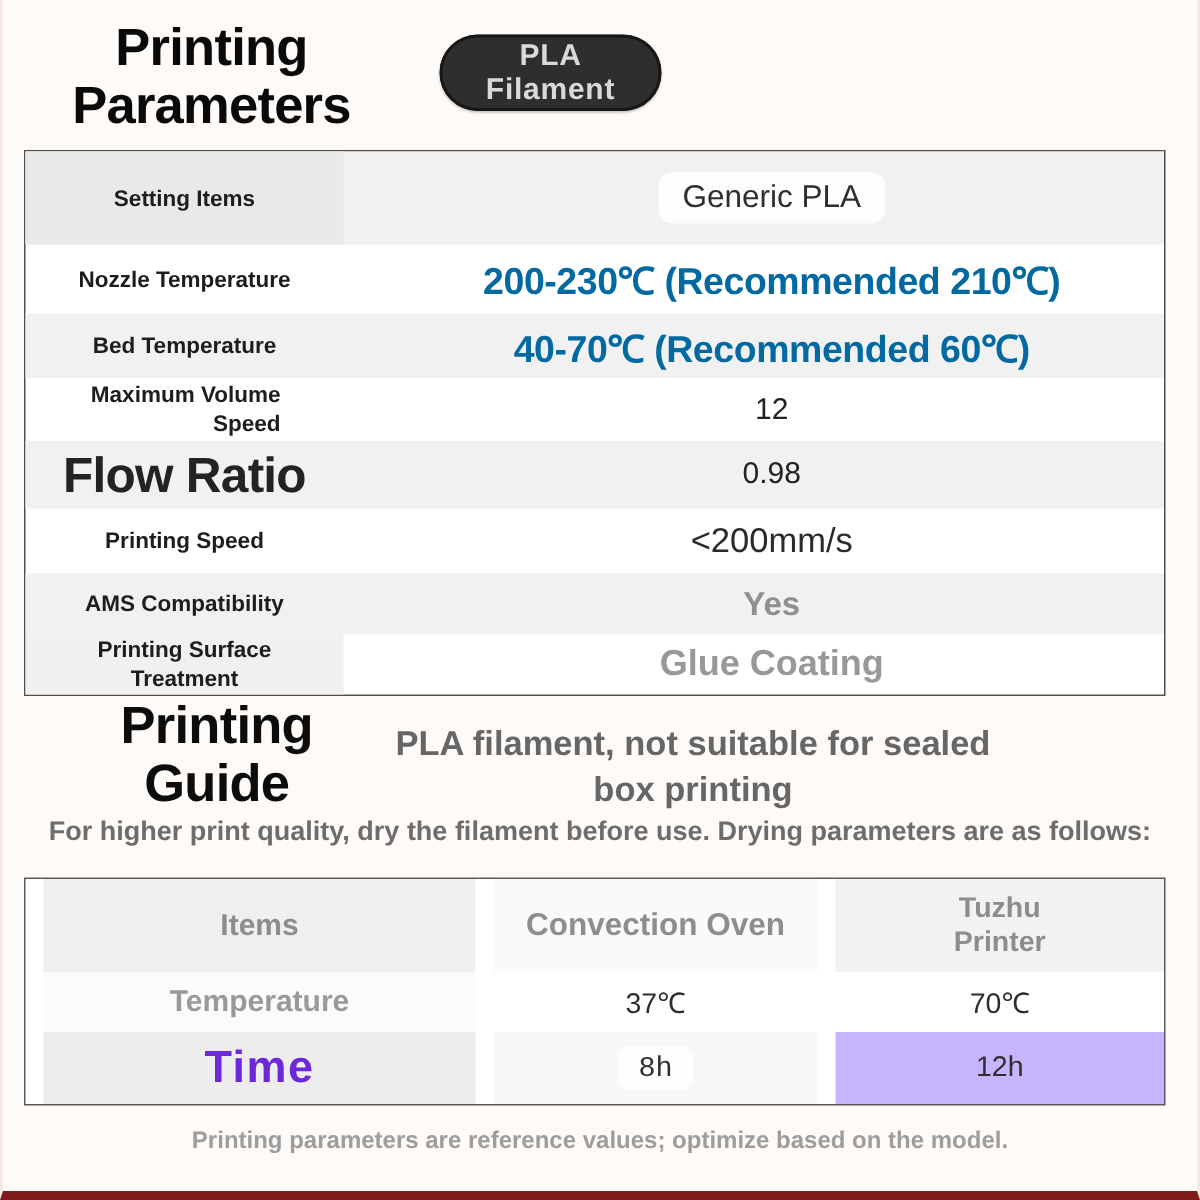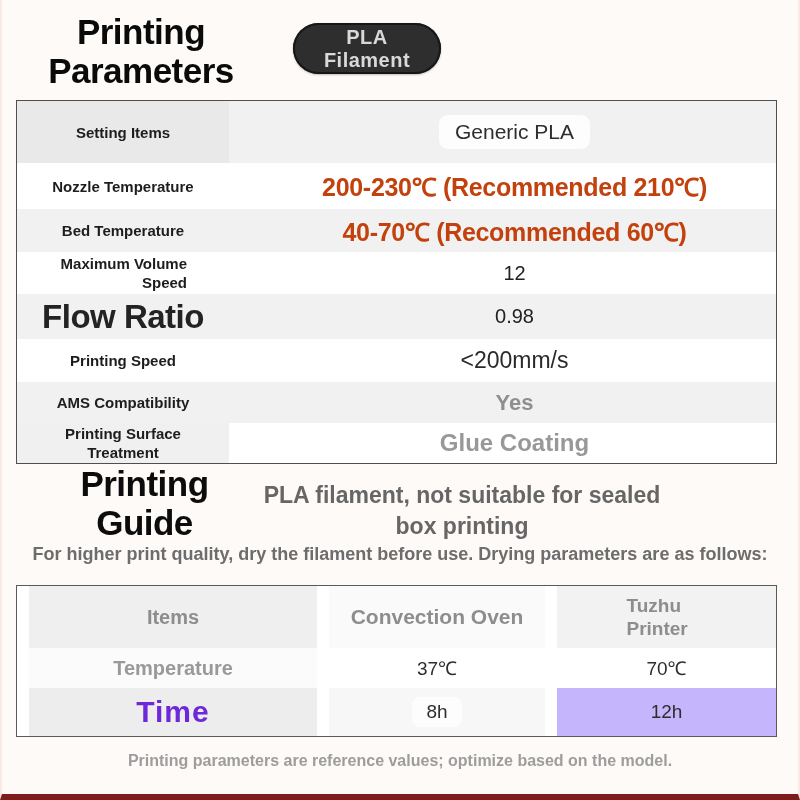--- a/index.html
+++ b/index.html
@@ -40,21 +40,21 @@
   .r2{height:43px;}
   .r3{height:42px;}
   .r4{height:45px;}
   .r5{height:43px;}
   .r6{height:41px;}
   .r7{height:40px;} .r7 .lcell{background:#f0f0f0;}
   .r3 .label{display:inline-block;max-width:128px;text-align:right;}
   .r7 .label{display:inline-block;max-width:136px;text-align:center;}
   .label-big{font-size:33px;font-weight:bold;color:#232323;line-height:34px;letter-spacing:-0.5px;}
   .v0{font-size:21px;color:#2e2e2e;background:#fdfdfd;border-radius:9px;padding:5px 16px;}
-  .v1,.v2{font-size:25px;font-weight:bold;color:#c2410c;letter-spacing:-0.3px;}
+  .v1,.v2{font-size:25px;font-weight:bold;color:#0369a1;letter-spacing:-0.3px;}
   .v3{font-size:20px;color:#222;}
   .v4{font-size:20px;color:#222;}
   .v5{font-size:23px;color:#2a2a2a;}
   .v6{font-size:22px;font-weight:bold;color:#8f8f8f;}
   .v7{font-size:24px;font-weight:bold;color:#989898;}
 
   
   .guide-title{
     position:absolute;left:35px;top:464px;width:215px;
     font-size:35px;line-height:39px;font-weight:bold;color:#0c0c0c;text-align:center;letter-spacing:-0.5px;
@@ -67,35 +67,35 @@
     position:absolute;left:0;top:544px;width:100%;
     font-size:18px;font-weight:bold;color:#6d6d6d;text-align:center;
   }
 
   
   .t2{
     position:absolute;left:14px;top:585px;width:761px;
     border:1px solid #5a5a5a;box-sizing:border-box;background:#fff;
   }
   .t2-row{display:grid;grid-template-columns:300px 228px 1fr;}
-  .t2 .cell{display:flex;align-items:center;justify-content:center;text-align:left;margin-left:12px;}
+  .t2 .cell{display:flex;align-items:center;justify-content:center;text-align:center;margin-left:12px;}
   .t2-h{height:62px;}
   .t2-h .c0{background:#efefef;} .t2-h .c1{background:#fafafa;} .t2-h .c2{background:#f2f2f2;}
   .t2-h .cell{font-weight:bold;color:#8d8d8d;}
   .t2-h .c0{font-size:20px;} .t2-h .c1{font-size:21px;}
   .t2-h .c2{font-size:19px;line-height:23px;}
   .t2-h .c2 span{display:inline-block;max-width:80px;}
   .t2-r1{height:40px;}
   .t2-r1 .c0{background:#fbfbfb;font-size:20px;font-weight:bold;color:#999;}
   .t2-r1 .c1,.t2-r1 .c2{font-size:19px;color:#2e2e2e;}
   .t2-r2{height:48px;}
   .t2-r2 .c0{background:#ededed;font-size:30px;font-weight:bold;color:#6d28d9;letter-spacing:1px;}
   .t2-r2 .c1{background:#f7f7f7;} .t2-r2 .c2{background:#c4b5fd;}
   .t2-r2 .c1,.t2-r2 .c2{font-size:19px;color:#2e2e2e;}
-  .patch{background:#fdfdfd;border-radius:8px;padding:4px 14px;}
+  .patch{background:#fdfdfd;border-radius:8px;padding:4px 14px;font-family:Liberation Mono, monospace;}
 
   
   .footer-note{
     position:absolute;left:0;top:752px;width:100%;
     font-size:16px;font-weight:bold;color:#9d9d9d;text-align:center;
   }
 </style>
 </head>
 <body>
 

